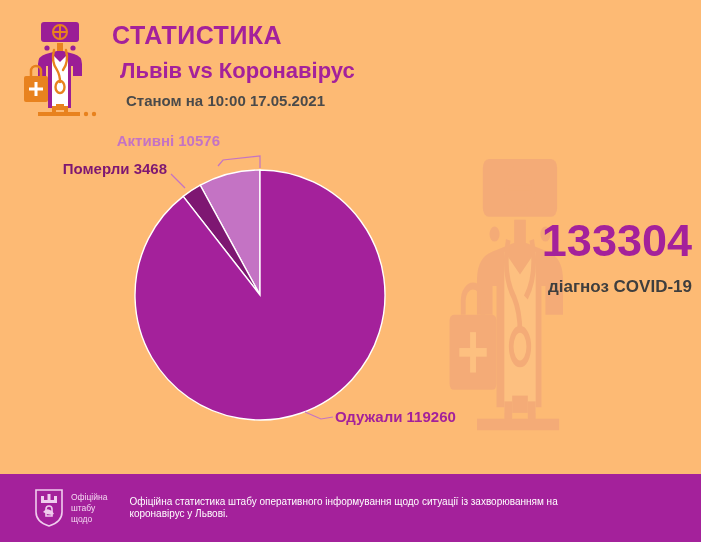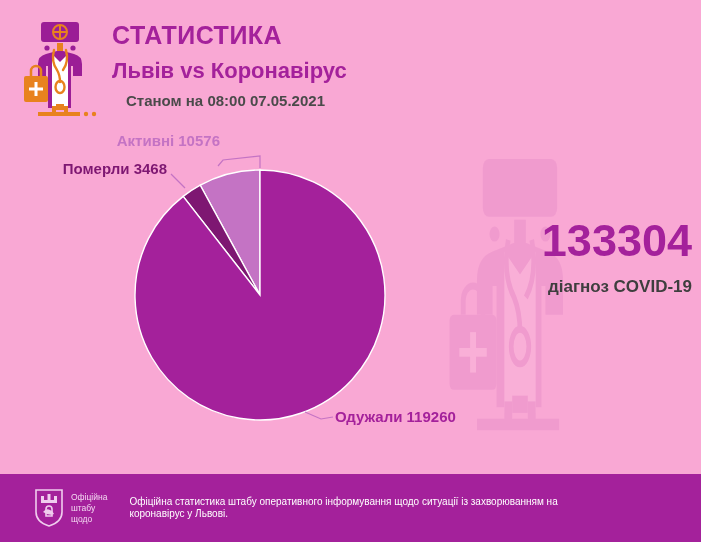--- a/index.html
+++ b/index.html
@@ -12,21 +12,21 @@
     height: 542px;
     background: #ffffff;
     font-family: "Liberation Sans", sans-serif;
     overflow: hidden;
     position: relative;
   }
   .page {
     position: relative;
     width: 701px;
     height: 542px;
-    background: #f9a8d4;
+    background: #fdba74;
   }
 
   
   .header {
     position: absolute;
     left: 0; top: 0;
     width: 701px;
     height: 126px;
   }
   .doctor-icon {
@@ -46,21 +46,21 @@
     letter-spacing: 0.5px;
     line-height: 30px;
     margin: 0;
     padding: 0;
   }
   .title-sub {
     font-size: 22px;
     font-weight: bold;
     color: #A4219B;
     line-height: 30px;
-    margin: 6px 0 0 0;
+    margin: 6px 0 0 8px;
     padding: 0;
   }
   .title-date {
     font-size: 15px;
     font-weight: bold;
     color: #4a4a4a;
     line-height: 20px;
     margin: 5px 0 0 14px;
     padding: 0;
   }
@@ -194,21 +194,21 @@
         <rect x="42" y="90" width="8" height="6" fill="#E8821E"></rect>
         <rect x="24" y="98" width="42" height="4" fill="#E8821E"></rect>
         <circle cx="72" cy="100" r="2.2" fill="#E8821E"></circle>
         <circle cx="80" cy="100" r="2.2" fill="#E8821E"></circle>
       </svg>
     </div>
 
     <div class="header-text">
       <div class="title-main">СТАТИСТИКА</div>
       <div class="title-sub">Львів vs Коронавірус</div>
-      <div class="title-date">Станом на 08:00 07.05.2021</div>
+      <div class="title-date">Станом на 10:00 17.05.2021</div>
     </div>
   </div>
 
   <div class="main">
 
     <div class="watermark">
       <svg viewBox="0 0 92 104" width="180" height="300" preserveAspectRatio="none" xmlns="http://www.w3.org/2000/svg">
         <path d="M30 8 h32 a3 3 0 0 1 3 3 v14 a3 3 0 0 1 -3 3 h-32 a3 3 0 0 1 -3 -3 v-14 a3 3 0 0 1 3 -3 z" fill="#9B1D96"></path>
         <circle cx="46" cy="18" r="7" fill="none" stroke="#9B1D96" stroke-width="2"></circle>
         <rect x="45" y="12" width="2" height="12" fill="#9B1D96"></rect>

